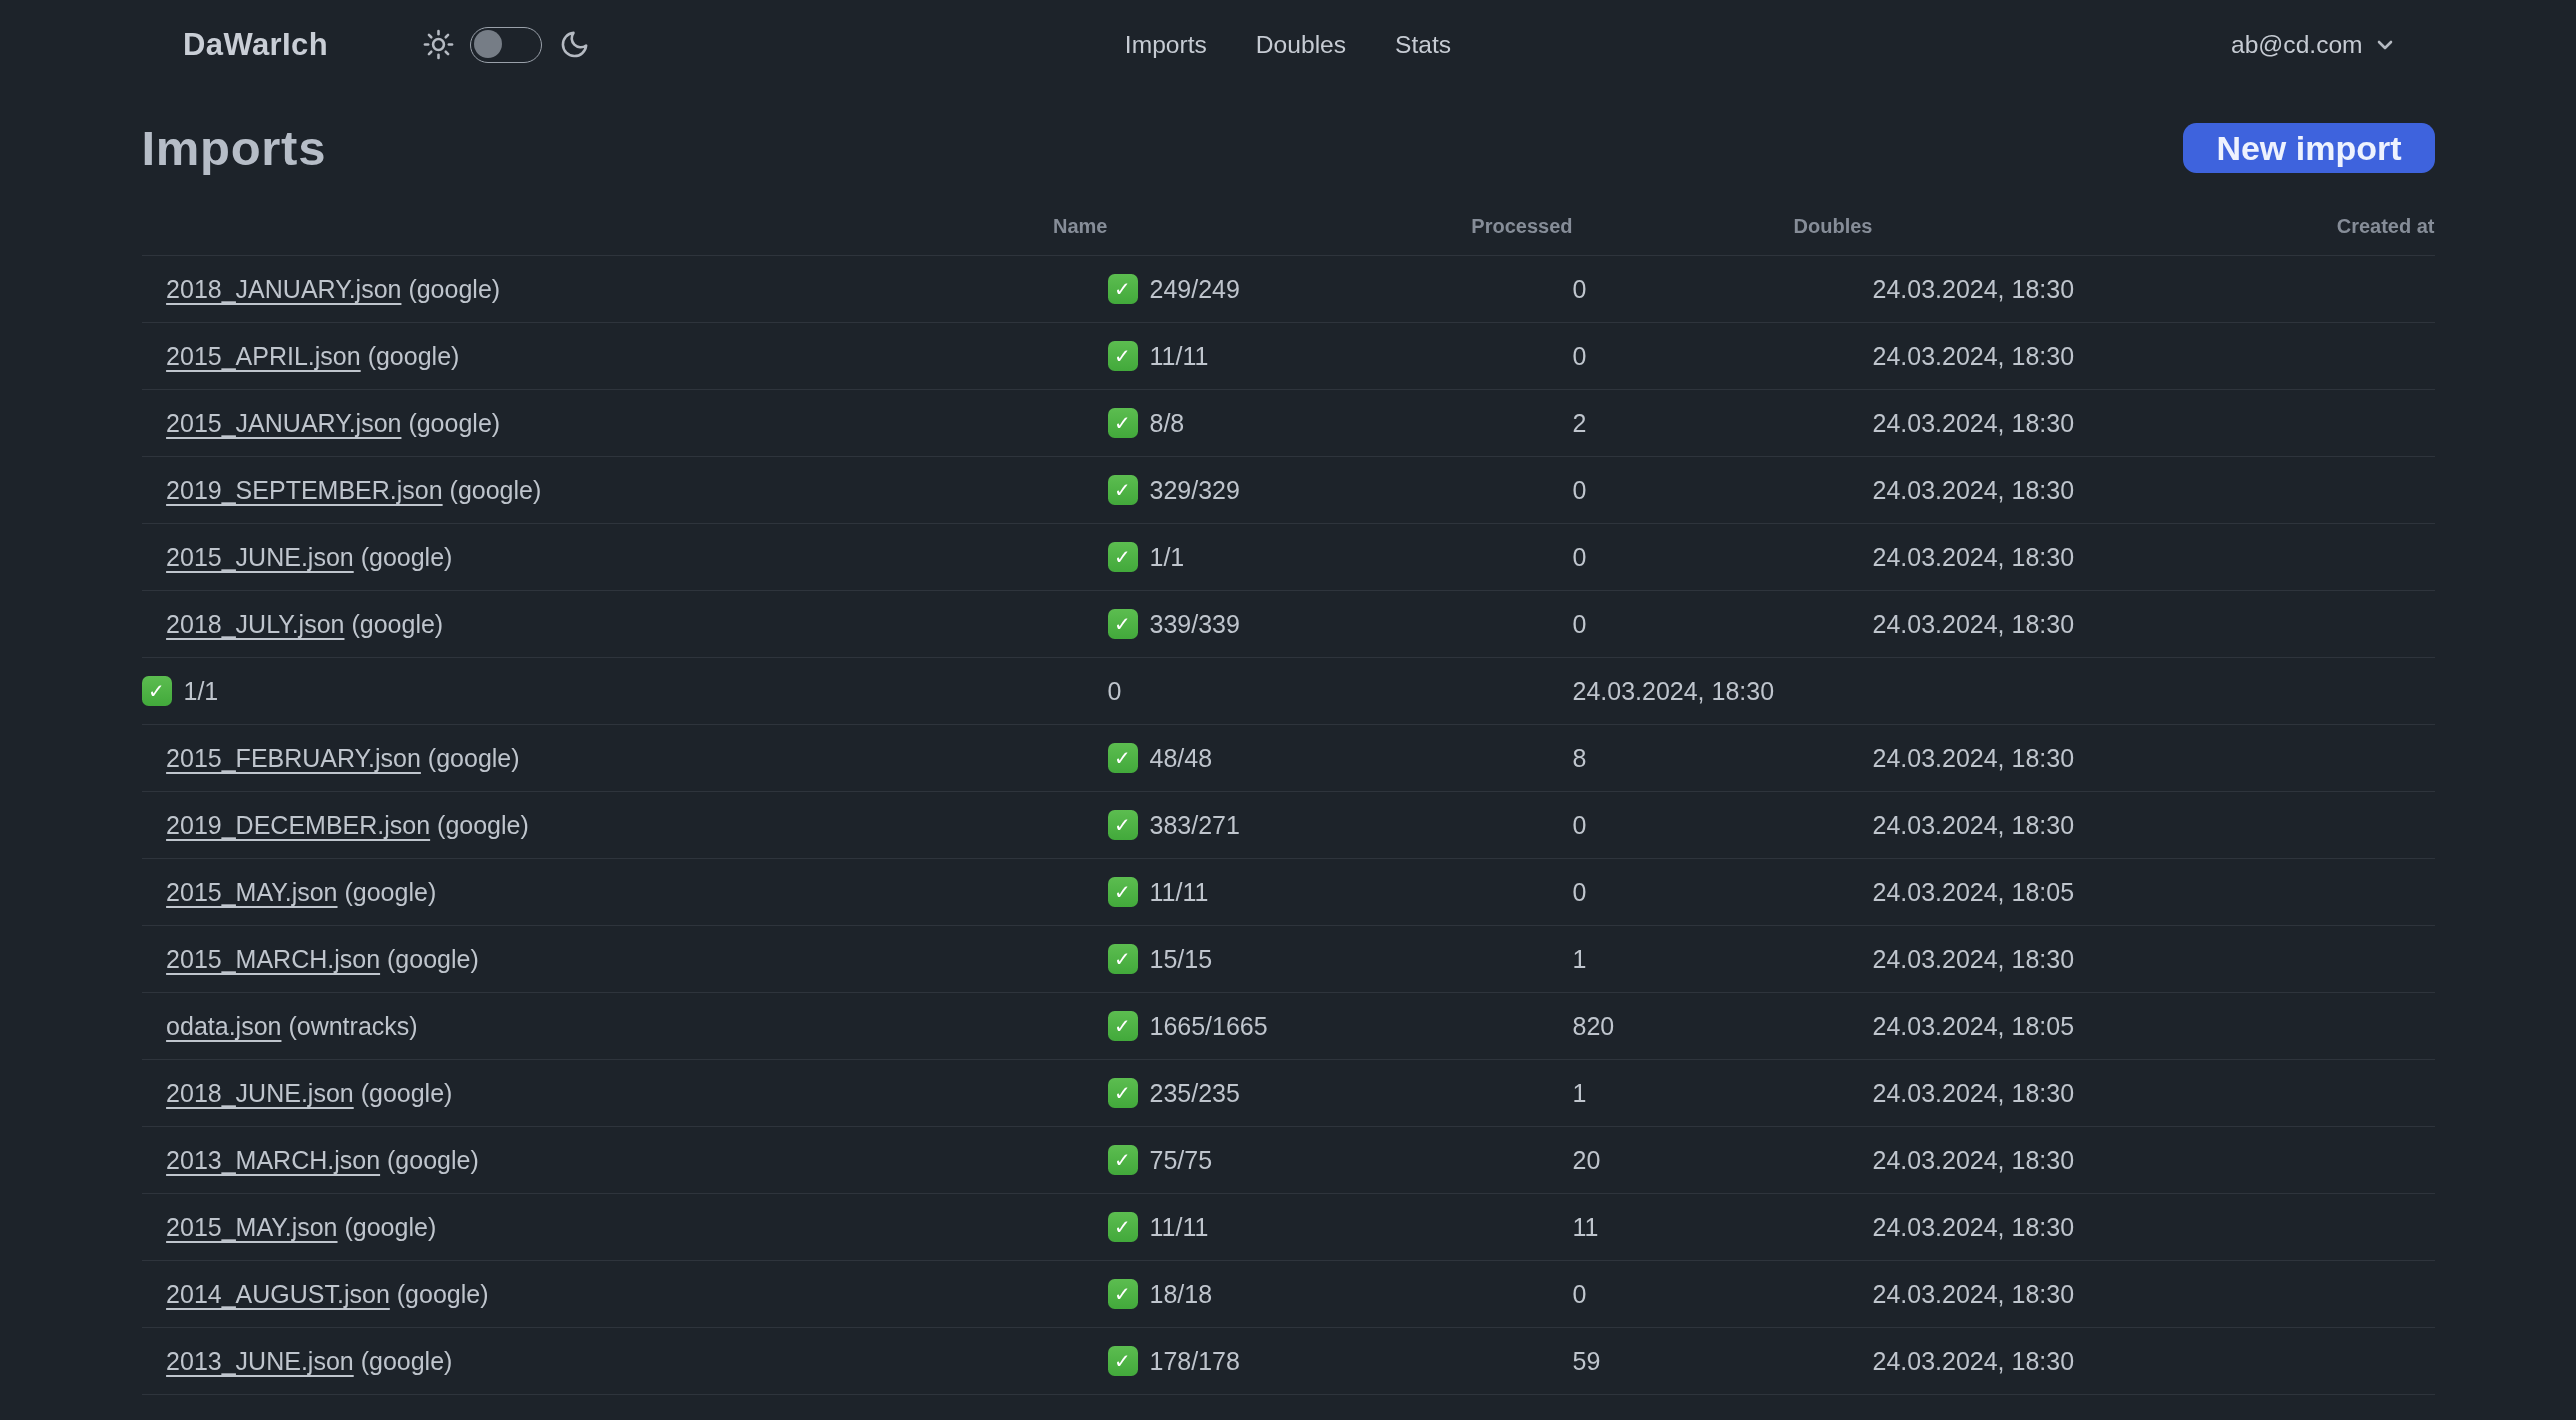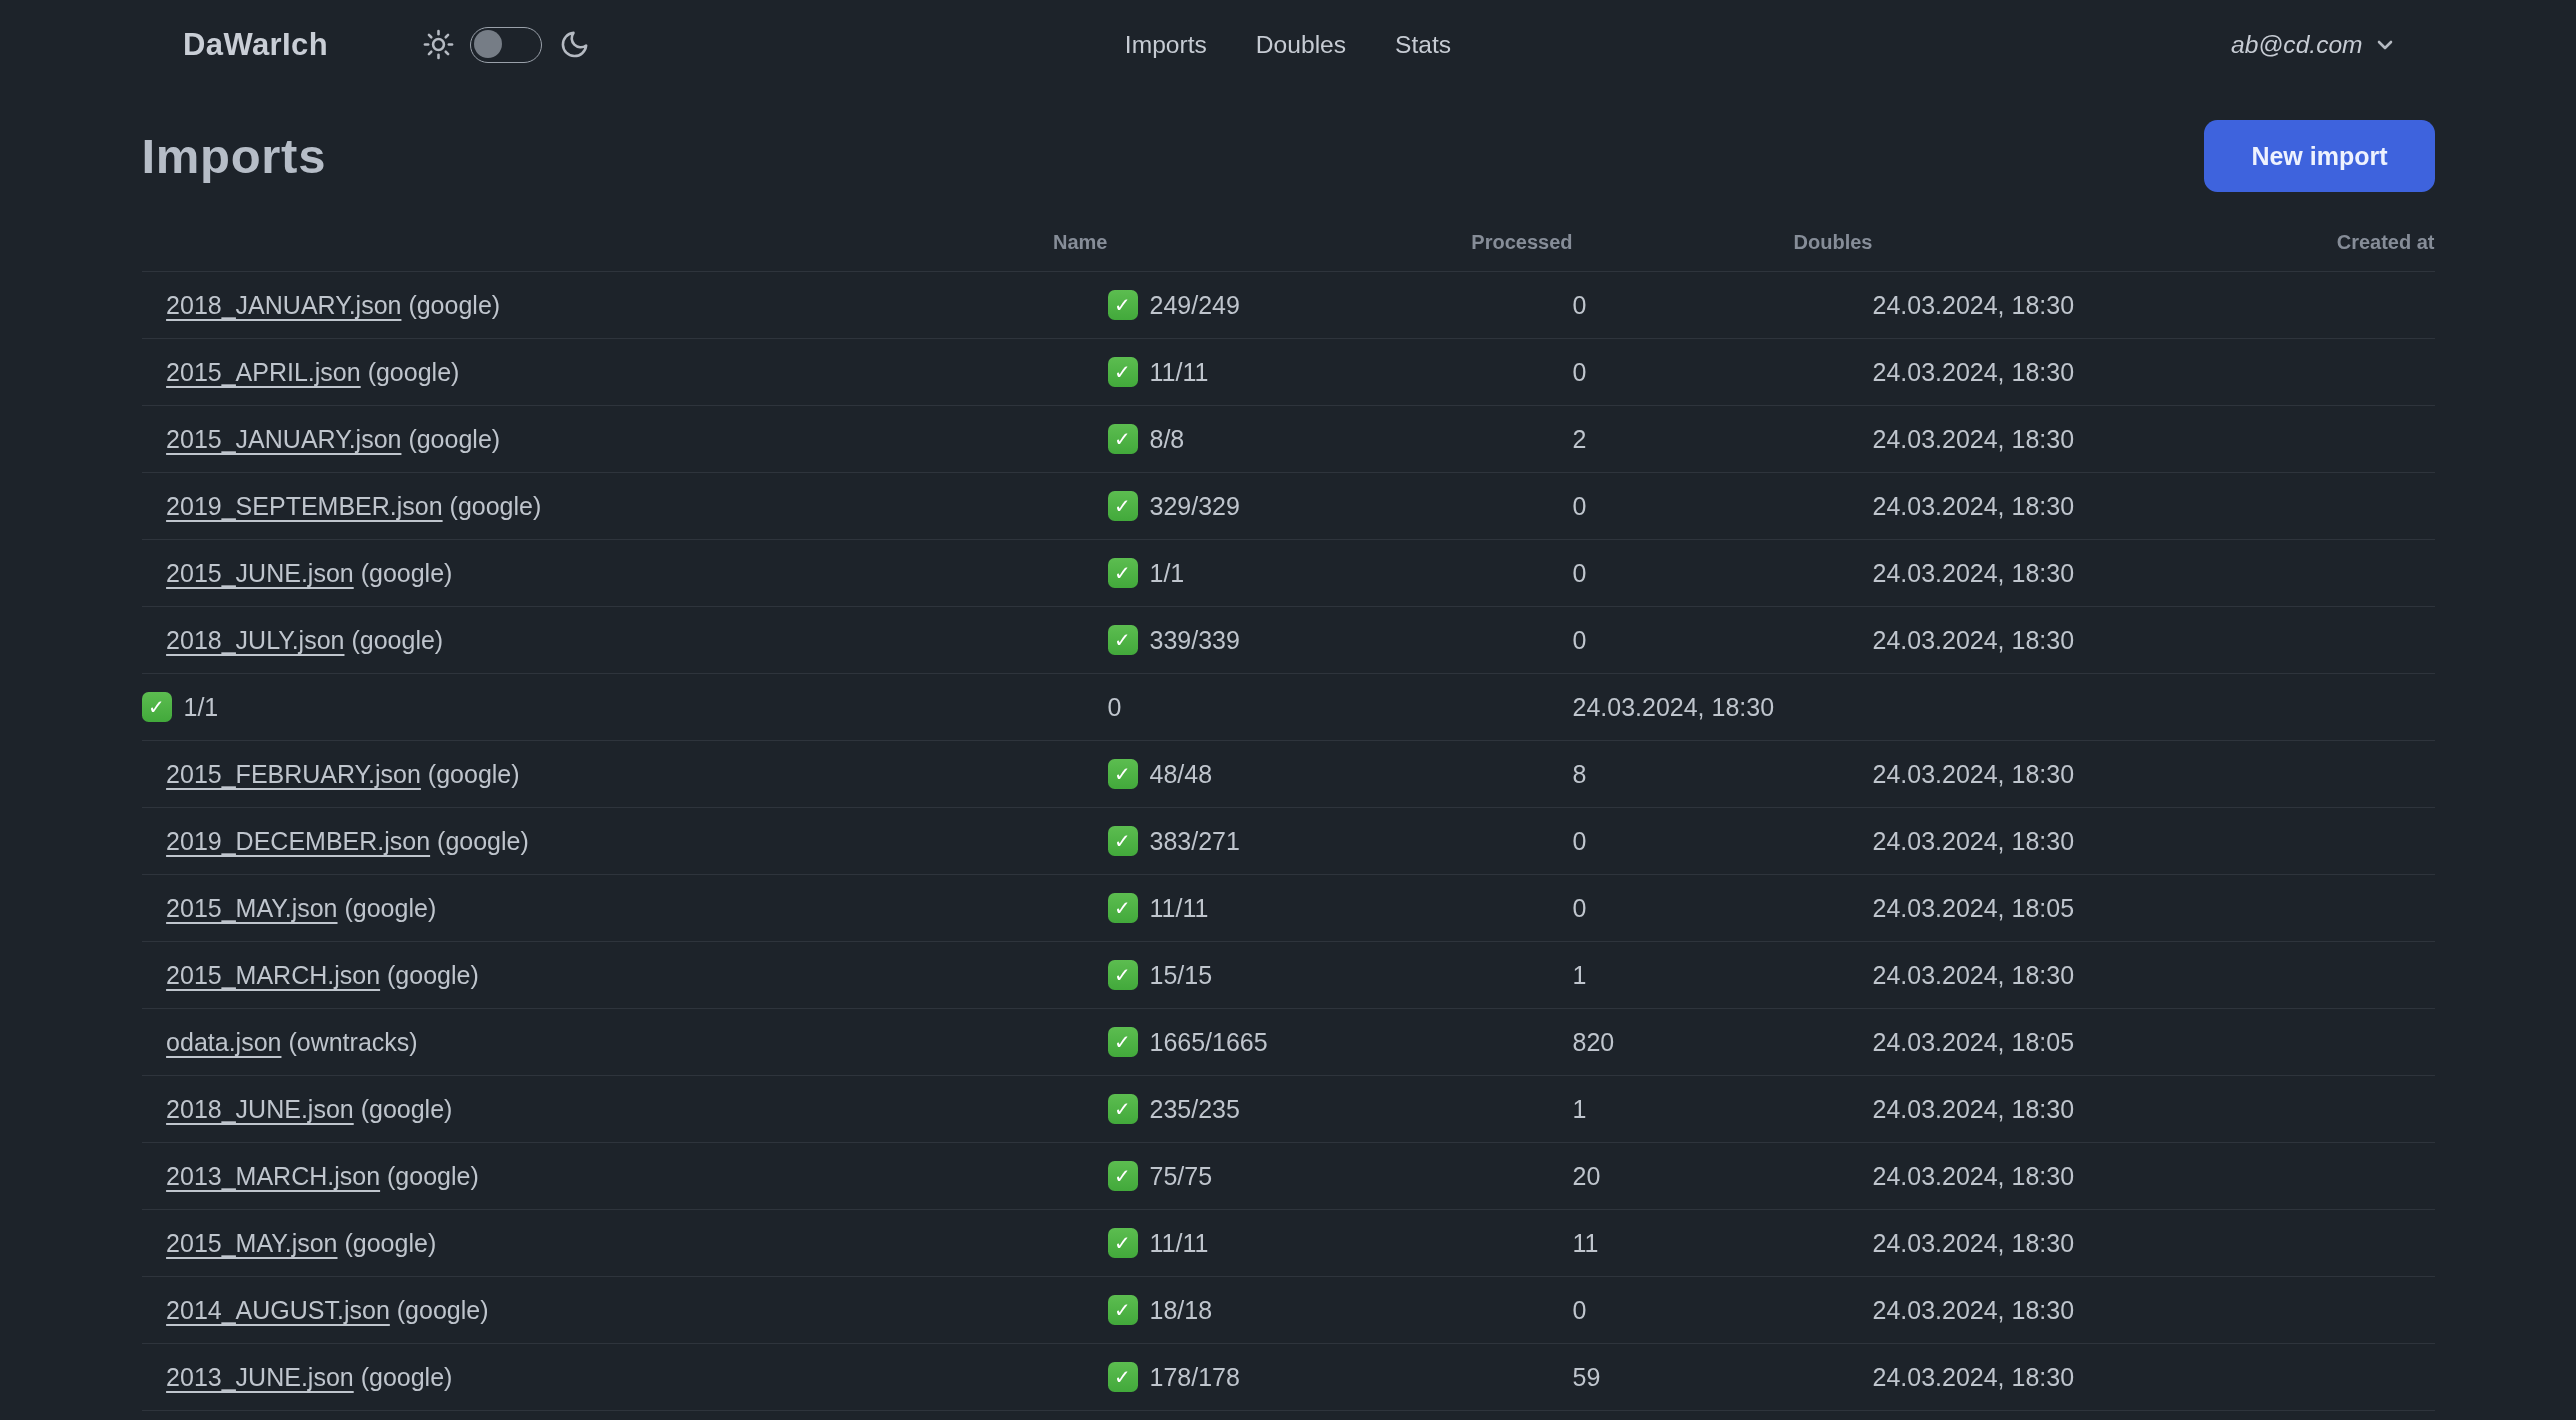--- a/index.html
+++ b/index.html
@@ -26,30 +26,30 @@
   }
   .toggle-knob {
     position:absolute; left:3px; top:2.2px; width:28px; height:28px;
     border-radius:50%; background:#767d86;
   }
   .nav-center {
     position:absolute; left:50%; top:0; height:89px; transform:translateX(-50%);
     display:flex; align-items:center; gap:49px;
   }
   .nav-link { color:#c6cbd3; font-size:24.6px; cursor:pointer; }
-  .nav-right { margin-left:auto; display:flex; align-items:center; gap:10.4px; cursor:pointer;font-style:italic; }
+  .nav-right { margin-left:auto; display:flex; align-items:center; gap:10.4px; cursor:pointer; }
   .nav-email { color:#c6cbd3; font-size:24.6px; }
   
   .main { width:2293px; margin:0 auto; padding-top:31px; }
   .page-header { display:flex; align-items:center; justify-content:space-between; }
   .page-title { font-size:49px; font-weight:800; color:#b6bdc7; letter-spacing:0.7px; }
   .btn-primary {
     background:#3e63dd; color:#eef2fe; border:none; cursor:pointer;
-    font-family:inherit; font-size:25px; font-weight:600;
-    height:72px; padding:0 47px; border-radius:13.4px;
+    font-family:inherit; font-size:34px; font-weight:600;
+    height:50px; padding:0 33px; border-radius:13.4px;
   }
   
   .table { margin-top:22.4px; }
   .trow {
     display:grid;
     grid-template-columns:966px 465px 300px auto;
     align-items:center;
     border-bottom:0.7px solid rgba(166,173,187,0.13);
   }
   .thead-row { height:58px; }

